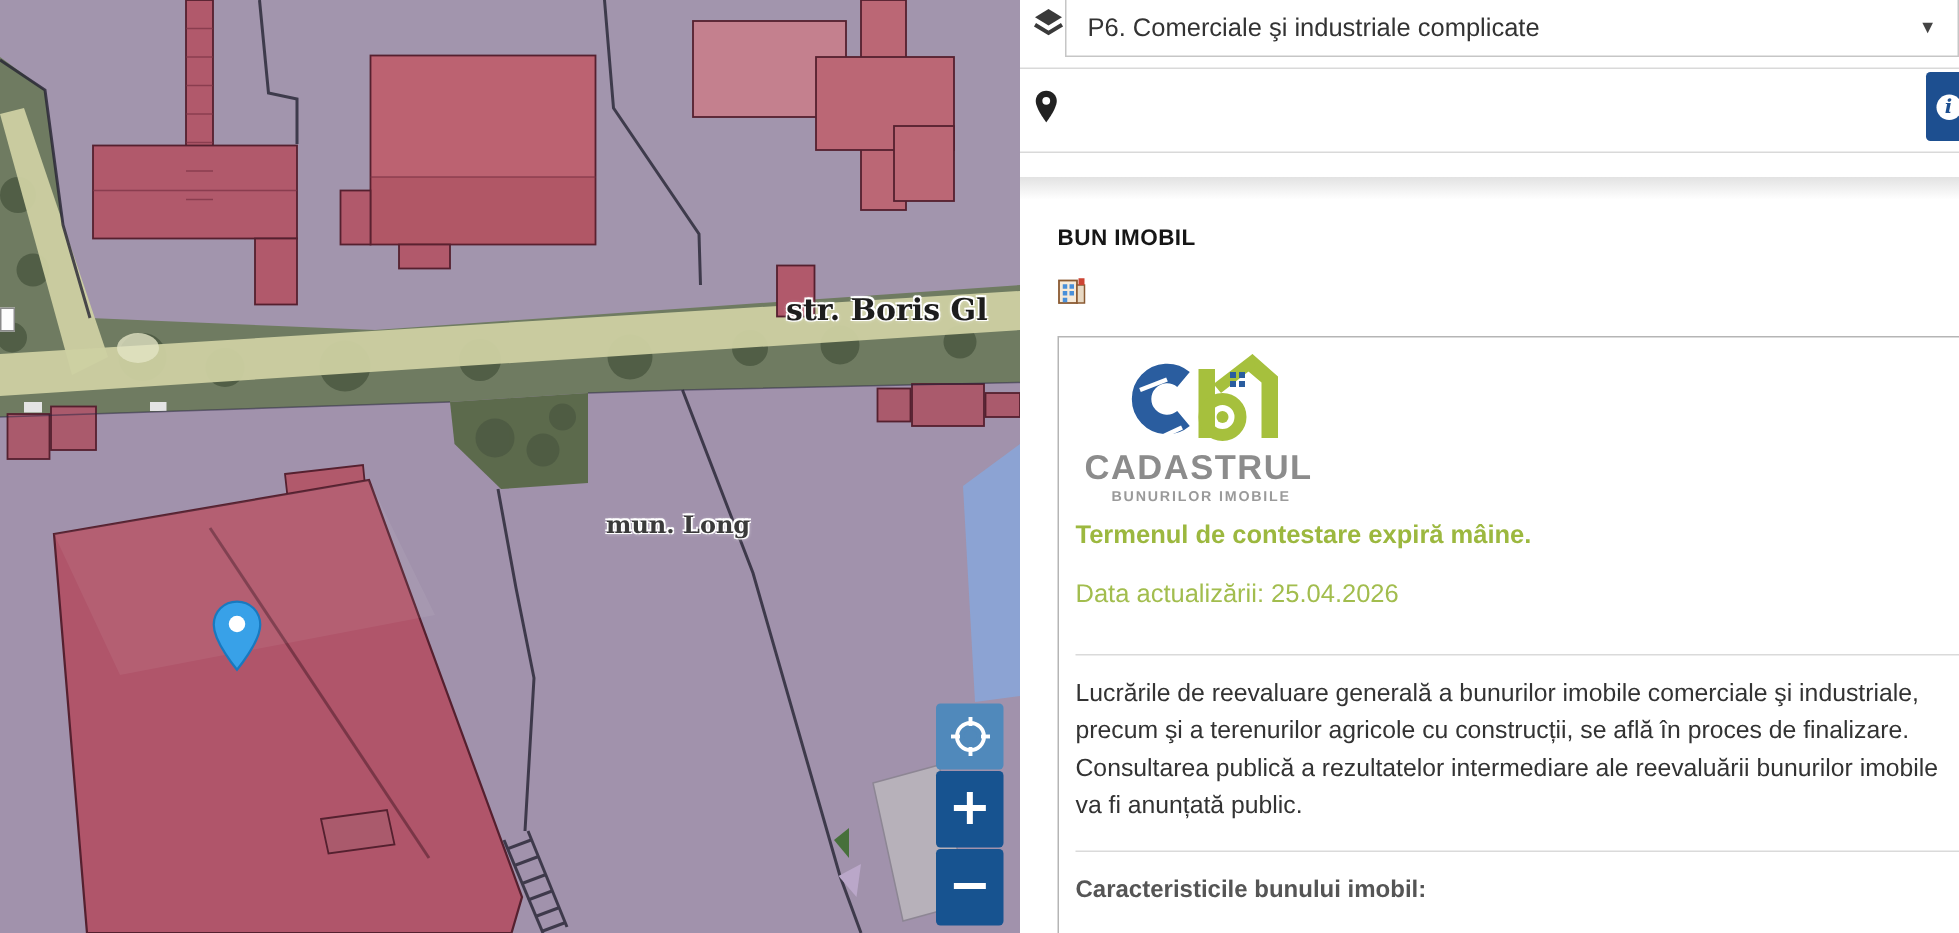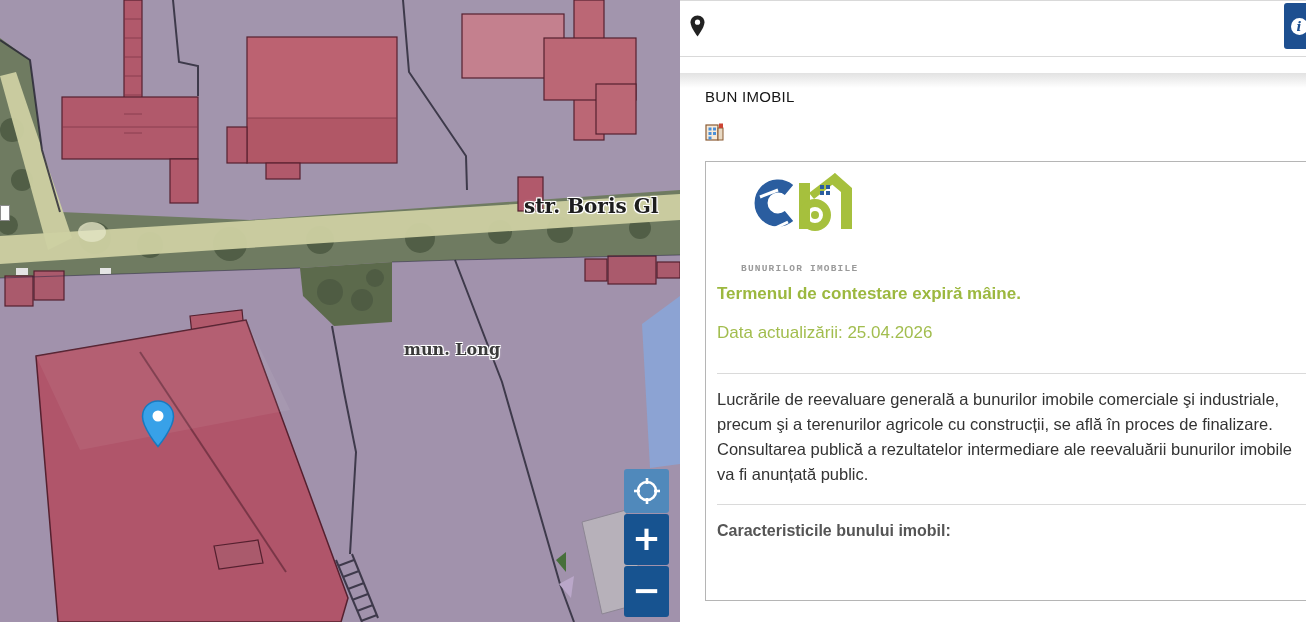--- a/index.html
+++ b/index.html
@@ -31,27 +31,27 @@
   .coord-row { position:relative; height:55px; display:flex; align-items:center; }
   .coord-pin { position:absolute; left:10px; top:14px; }
   .coord-text { margin-left:37px; font-family:"DejaVu Sans Mono", monospace; font-size:16px; color:#1d1d1d; padding-top:2px; }
   .info-btn { position:absolute; right:-8px; top:2px; width:30px; height:46px; background:#1d4f90; border:none; border-radius:3px;
     display:flex; align-items:center; justify-content:center; cursor:pointer; }
   .info-glyph { width:17px; height:17px; background:#fff; border-radius:50%; color:#1d4f90; font-family:"DejaVu Serif", serif;
     font-style:italic; font-weight:bold; font-size:13px; line-height:17px; text-align:center; }
   .spacer16 { height:16px; }
   .shadow-band { height:15px; background:linear-gradient(#e2e2e2, #ffffff); }
   .content { padding-left:25px; }
-  .section-title { font-size:15px; font-weight:normal; color:#161616; letter-spacing:.3px; }
+  .section-title { margin-top:17px; font-size:15px; font-weight:bold; color:#161616; letter-spacing:.3px; }
   .mini-icon { margin-top:17px; width:20px; height:19px; }
   .card { margin-top:16px; margin-right:-20px; border:1px solid #b5b5b5; padding:9px 14px 60px 11px; min-height:420px; }
   .logo-block { position:relative; height:113px; }
   .logo-art { position:absolute; left:30px; top:0; }
   .logo-title { position:absolute; left:6px; top:64px; font-size:23px; font-weight:bold; color:#8c8c8c; letter-spacing:1px; }
-  .logo-subtitle { position:absolute; left:24px; top:92px; font-size:9.5px; font-weight:bold; color:#9a9a9a; letter-spacing:1.2px;font-family:Liberation Mono, monospace; }
+  .logo-subtitle { position:absolute; left:24px; top:92px; font-size:9.5px; font-weight:bold; color:#9a9a9a; letter-spacing:1.2px; }
   .deadline { font-size:17px; font-weight:bold; color:#9cb83f; }
   .update-date { margin-top:19px; font-size:17px; color:#a2bd4e; }
   .card-divider { border-top:1px solid #dadada; margin-top:30px; }
   .announcement { margin-top:13px; font-size:16.5px; color:#333; line-height:1.52; padding-right:2px; }
   .char-heading { margin-top:17px; font-size:16px; font-weight:bold; color:#555; }
 </style>
 </head>
 <body>
 
 <div class="app">
@@ -182,20 +182,30 @@
           <circle cx="13" cy="13" r="4.5" fill="#5089bb" stroke="#fff" stroke-width="0"></circle>
         </svg>
       </button>
       <button class="map-btn btn-zoom">+</button>
       <button class="map-btn btn-zoom">−</button>
     </div>
   </div>
 
   <div class="panel">
 
+    <div class="select-row">
+      <svg class="layers-icon" width="22" height="24" viewBox="0 0 22 24">
+        <path d="M11,2 L20,7.5 L11,13 L2,7.5 Z" fill="#3a3a3a"></path>
+        <path d="M2,12.5 L11,18 L20,12.5" fill="none" stroke="#3a3a3a" stroke-width="2.6"></path>
+      </svg>
+      <div class="layer-select">
+        <span>P6. Comerciale şi industriale complicate</span>
+        <span class="layer-caret">▼</span>
+      </div>
+    </div>
 
     <div class="h-divider"></div>
 
     <div class="coord-row">
       <svg class="coord-pin" width="15" height="22" viewBox="0 0 15 22">
         <path d="M7.5,0.5 C3.5,0.5 0.5,3.5 0.5,7.3 C0.5,12.5 7.5,21.5 7.5,21.5 C7.5,21.5 14.5,12.5 14.5,7.3 C14.5,3.5 11.5,0.5 7.5,0.5 Z" fill="#222"></path>
         <circle cx="7.5" cy="7.2" r="2.6" fill="#fff"></circle>
       </svg>
       <button class="info-btn">
         <span class="info-glyph">i</span>
@@ -236,20 +246,21 @@
             </g>
             <circle cx="68" cy="44" r="12" fill="none" stroke="#a6c03d" stroke-width="8"></circle>
             <circle cx="68" cy="44" r="4" fill="#a6c03d"></circle>
             <g fill="#2a5d9f">
               <rect x="73" y="14" width="4" height="4"></rect>
                 <rect x="79" y="14" width="4" height="4"></rect>
               <rect x="73" y="20" width="4" height="4"></rect>
                 <rect x="79" y="20" width="4" height="4"></rect>
             </g>
           </svg>
+          <div class="logo-title">CADASTRUL</div>
           <div class="logo-subtitle">BUNURILOR IMOBILE</div>
         </div>
 
         <div class="deadline">Termenul de contestare expiră mâine.</div>
         <div class="update-date">Data actualizării: 25.04.2026</div>
 
         <div class="card-divider"></div>
 
         <div class="announcement">Lucrările de reevaluare generală a bunurilor imobile comerciale şi industriale, precum şi a terenurilor agricole cu construcții, se află în proces de finalizare. Consultarea publică a rezultatelor intermediare ale reevaluării bunurilor imobile va fi anunțată public.</div>
 

